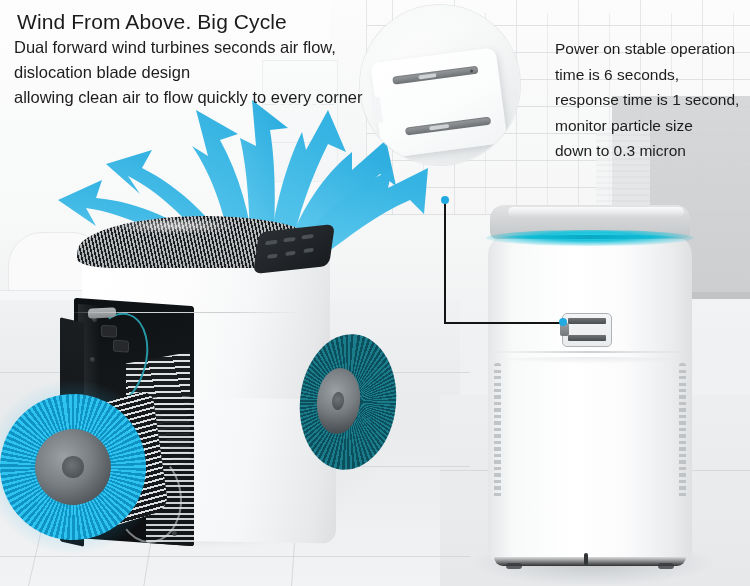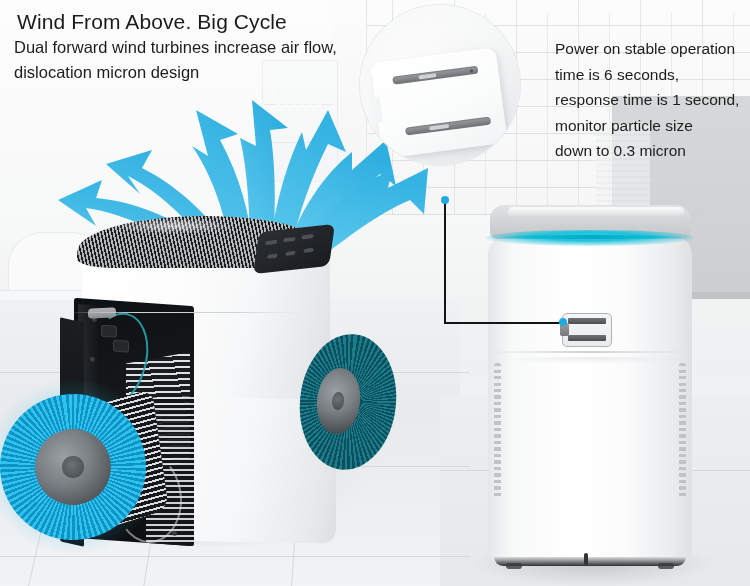--- a/index.html
+++ b/index.html
@@ -369,22 +369,23 @@
       <div class="slot slot-a"></div>
       <div class="slot-cut" style="left:46px;top:18px;width:18px"></div>
       <div class="dot-pin" style="left:98px;top:19px"></div>
       <div class="slot slot-b"></div>
       <div class="slot-cut" style="left:50px;top:70px;width:20px"></div>
     </div>
   </div>
 
   <div class="h-left">Wind From Above. Big Cycle</div>
   <div class="p-left">
-    <div>Dual forward wind turbines increase air flow,</div>
-    <div>dislocation micron design</div>
+    <div>Dual forward wind turbines seconds air flow,</div>
+    <div>dislocation blade design</div>
+    <div>allowing clean air to flow quickly to every corner</div>
   </div>
 
   <div class="p-right">
     <div>Power on stable operation</div>
     <div>time is 6 seconds,</div>
     <div>response time is 1 second,</div>
     <div>monitor particle size</div>
     <div>down to 0.3 micron</div>
   </div>
 

